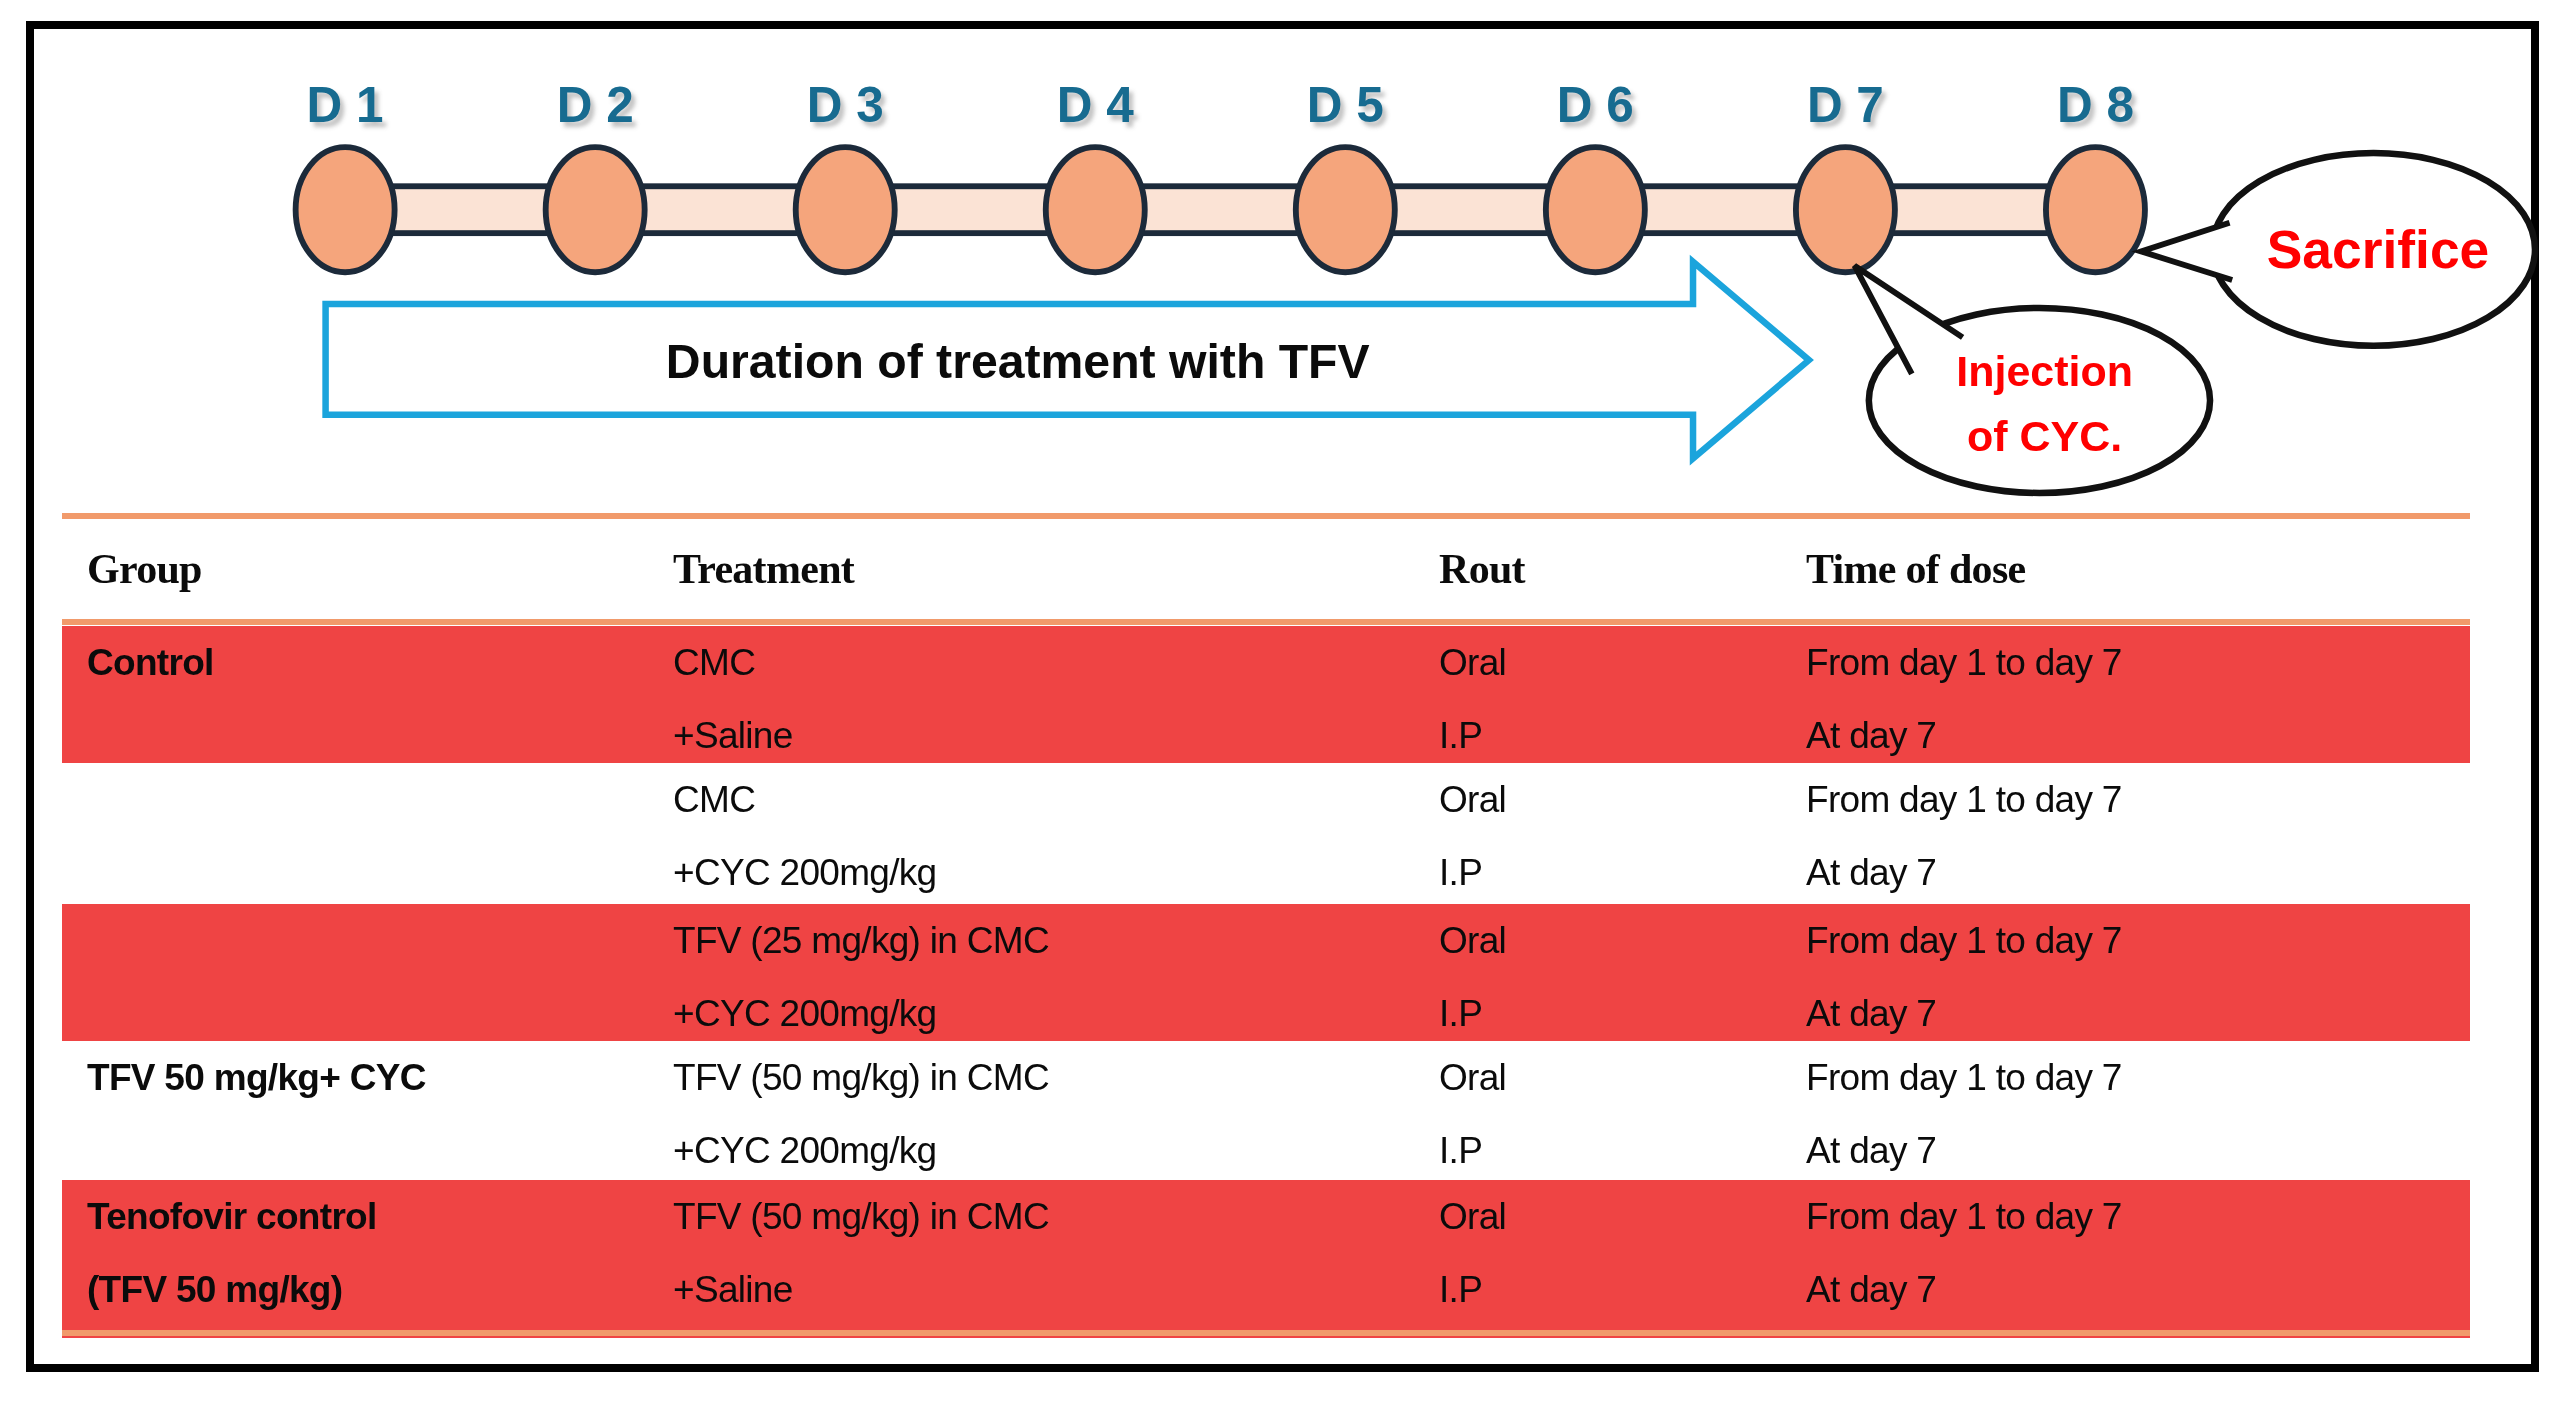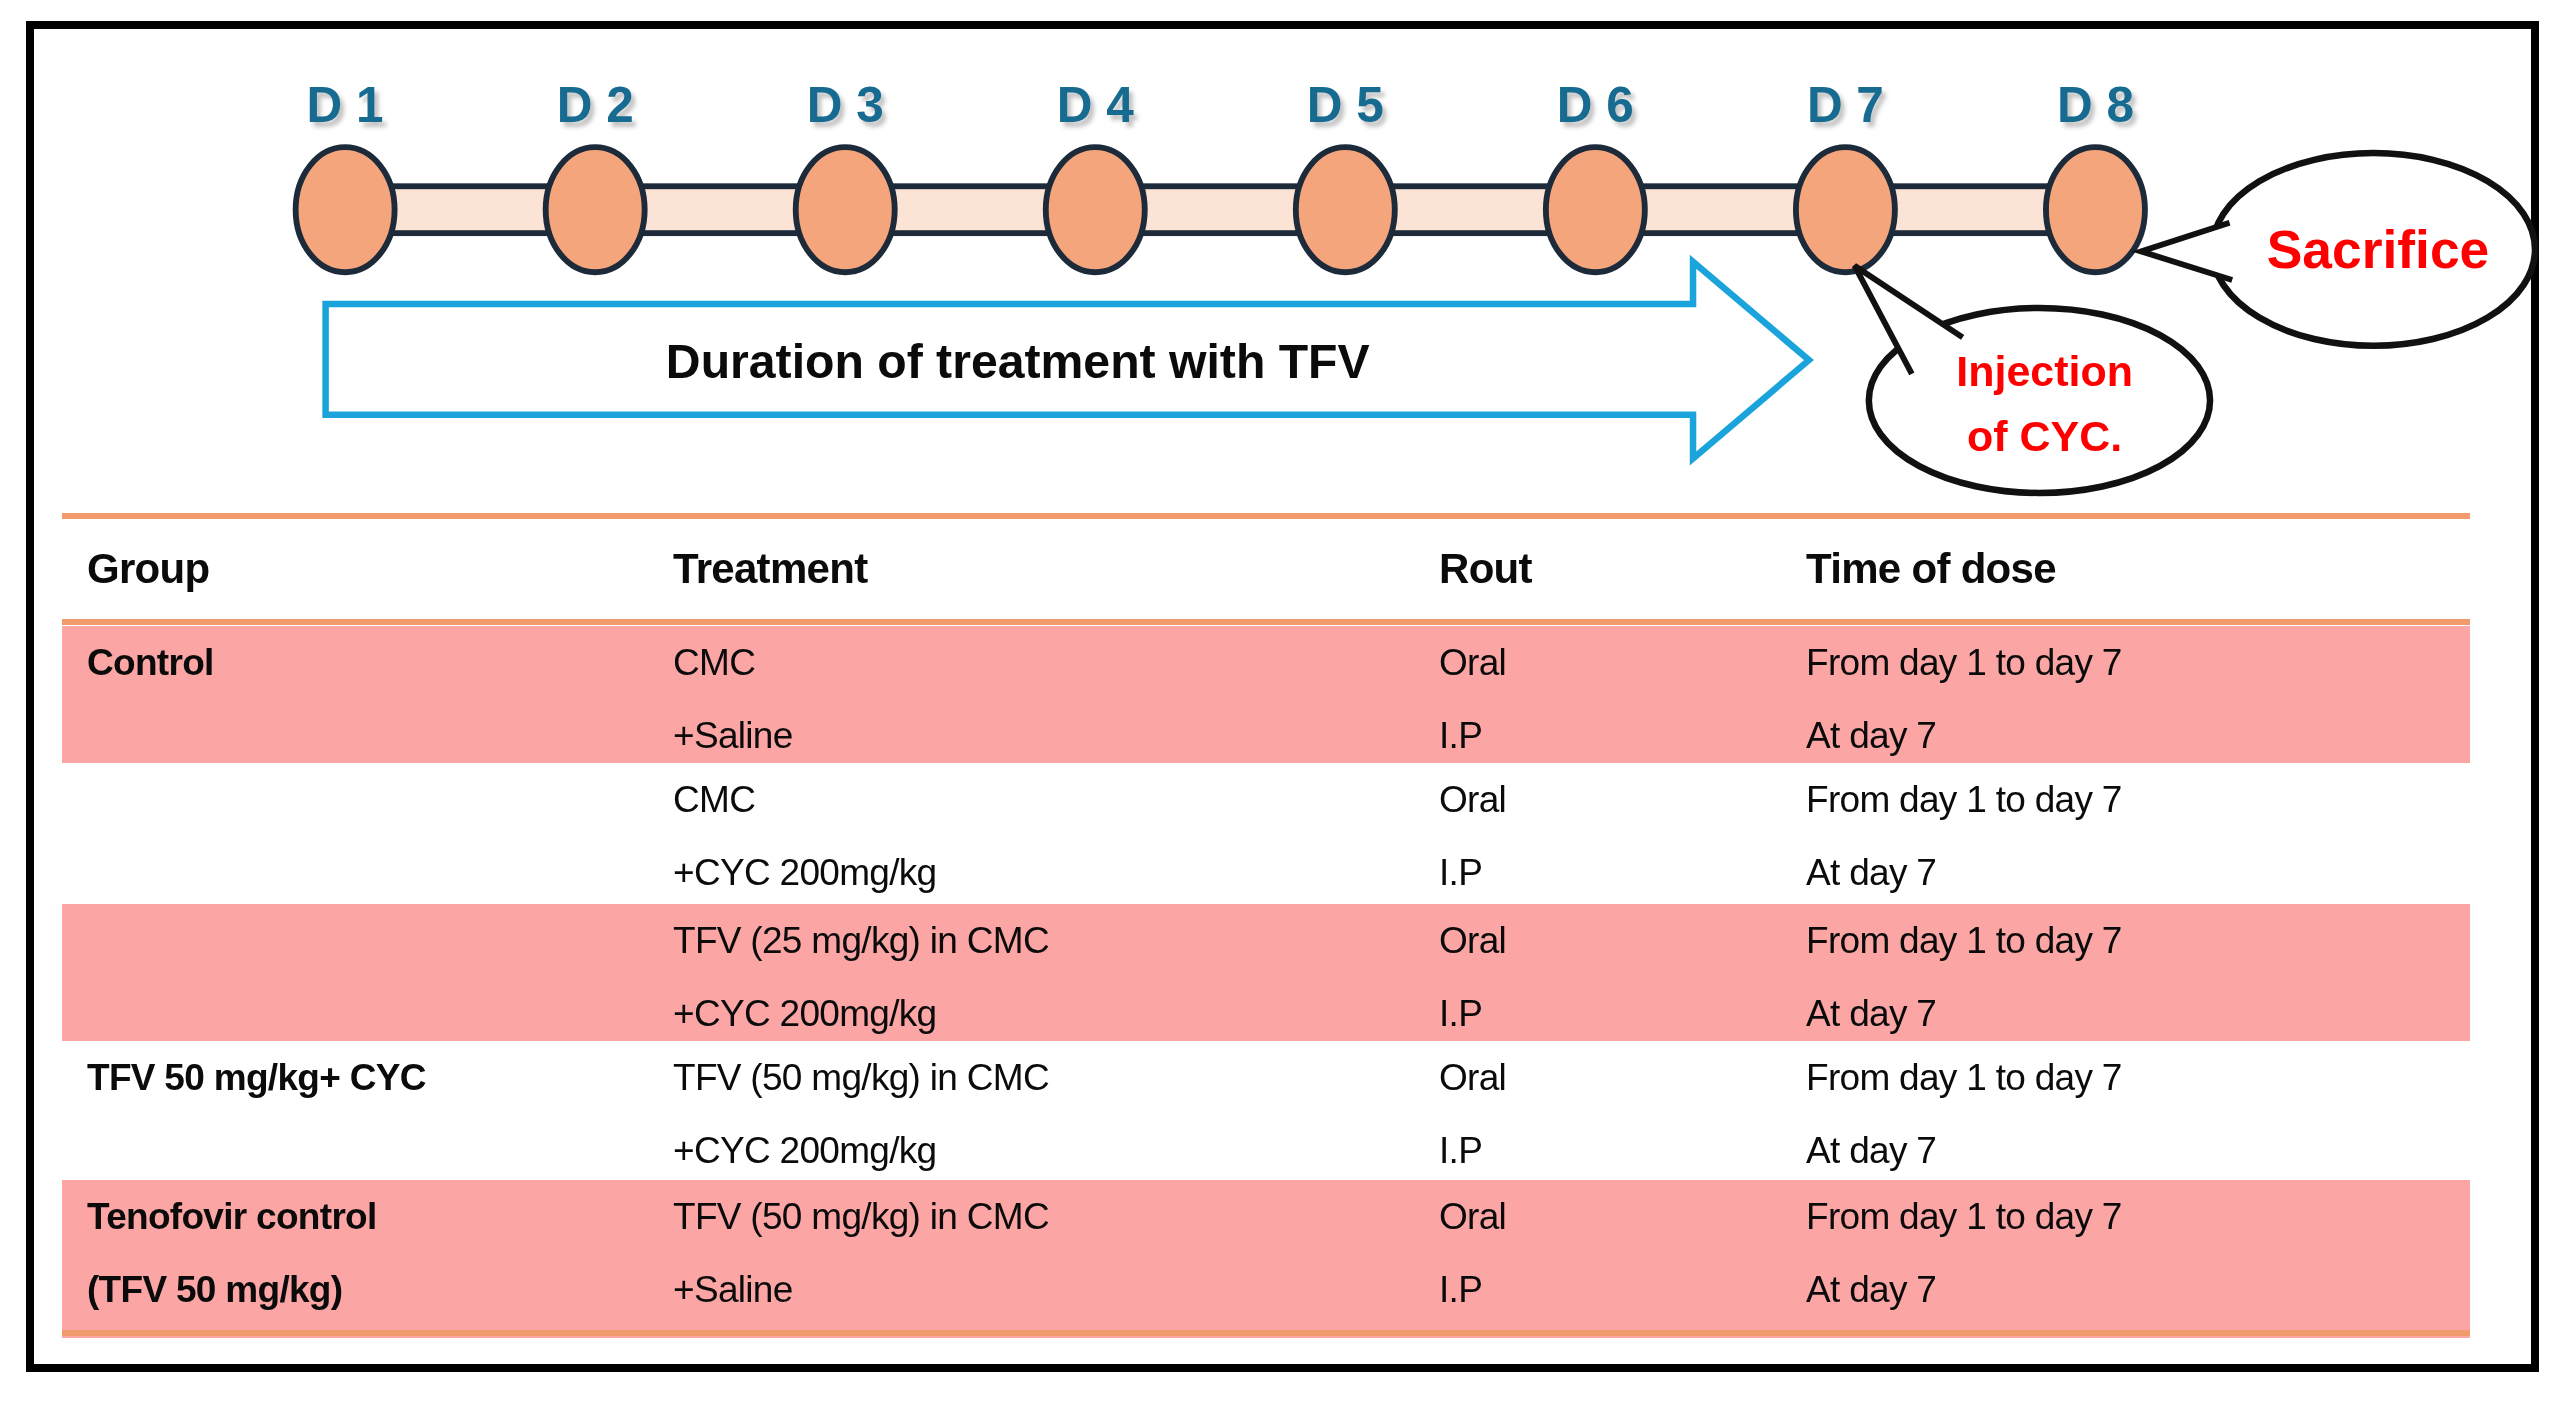--- a/index.html
+++ b/index.html
@@ -10,28 +10,28 @@
   svg.diagram{position:absolute;left:0;top:0;}
   .day-label{font-size:76px;font-weight:bold;fill:#176B90;
              text-shadow:4px 5px 4px rgba(80,80,80,.35);}
   .arrow-label{font-size:74px;font-weight:bold;fill:#0b0b0b;}
   .callout-text{font-size:82px;font-weight:bold;fill:#FF0000;}
   .callout-text-sm{font-size:66px;font-weight:bold;fill:#FF0000;}
   
   .tbl-rule{position:absolute;left:62px;width:2408px;height:5.9px;background:#F19A6B;}
   .tbl-header{position:absolute;left:62px;top:521px;width:2408px;height:96px;}
   .tbl-row{position:absolute;left:62px;width:2408px;}
-  .shaded{background:#fca5a5;}
+  .shaded{background:#ef4444;}
   .cell{position:absolute;top:0;height:100%;}
   .c-group{left:25px;width:573px;}
   .c-treatment{left:611px;width:749px;}
   .c-rout{left:1377px;width:352px;}
   .c-time{left:1744px;width:651px;}
   .hcell{position:absolute;top:0;height:100%;display:flex;align-items:center;
-         font-size:42px;font-weight:bold;color:#0b0b0b;letter-spacing:-0.7px;}
+         font-size:42px;font-weight:bold;color:#0b0b0b;letter-spacing:-0.7px;font-family:Liberation Serif, serif;}
   .line{font-size:37px;line-height:73px;color:#0b0b0b;letter-spacing:-0.7px;
         white-space:nowrap;}
   .row-pad{padding-top:7.8px;}
   .bold{font-weight:bold;}
 </style>
 </head>
 <body>
 
 <div class="frame"></div>
 

